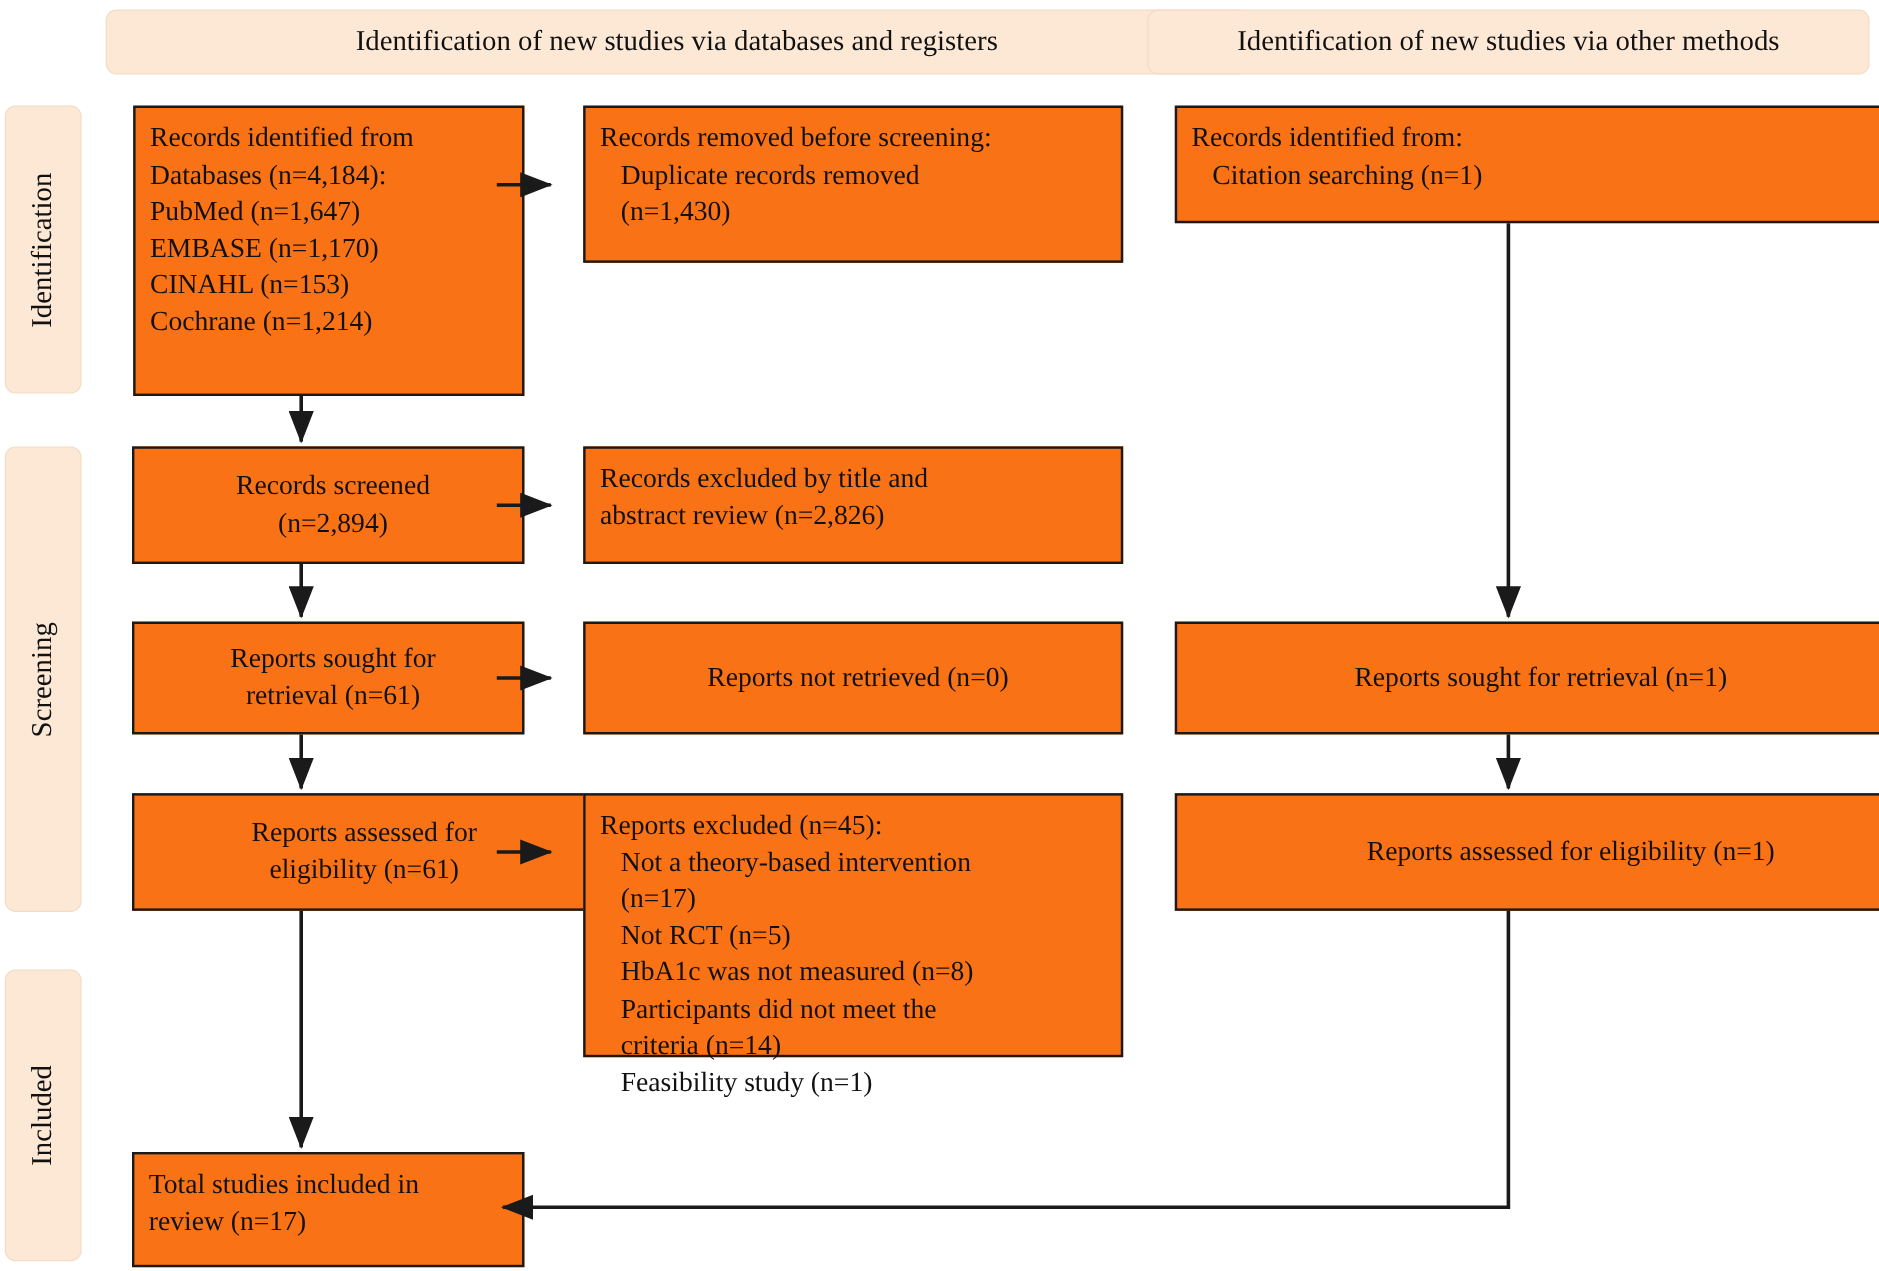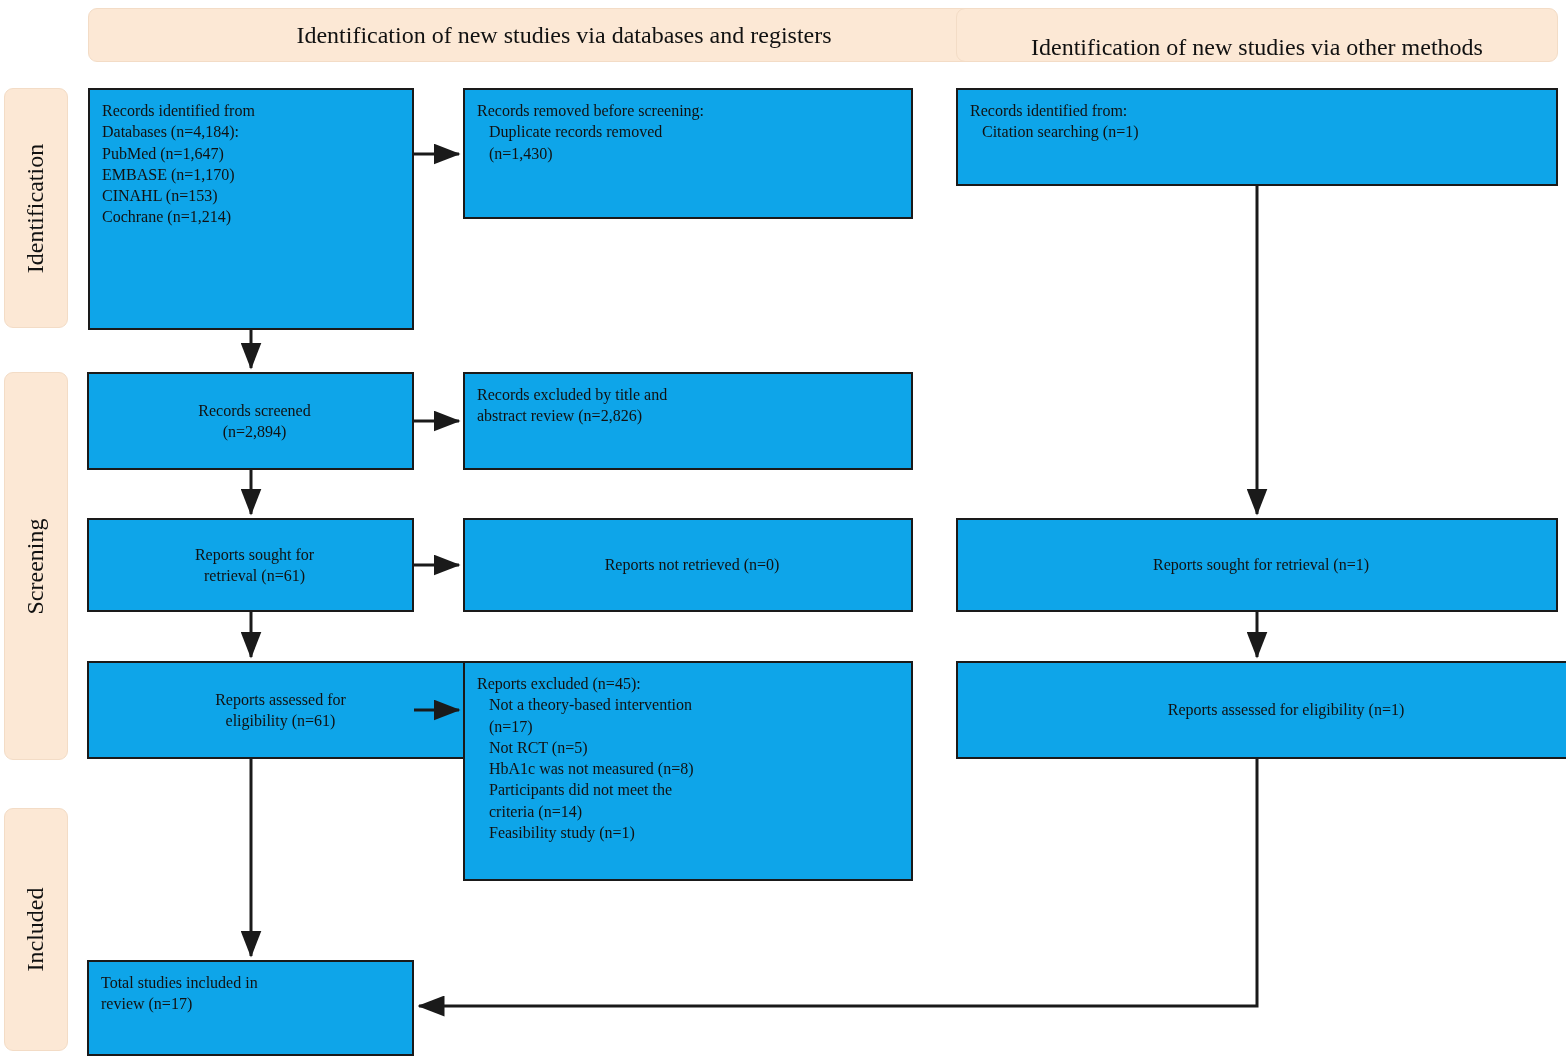--- a/index.html
+++ b/index.html
@@ -17,25 +17,26 @@
   }
   #diagram {
     position: relative;
     width: 1566px;
     height: 1059px;
   }
   .box {
     position: absolute;
     box-sizing: border-box;
     border: 2px solid #1a1a1a;
-    background: #0ea5e9;
-    font-size: 16px;
+    background: #f97316;
+    font-size: 23px;
     line-height: 1.33;
     padding: 10px 12px;
     white-space: pre-wrap;
+    margin-left: 23px;
   }
   .header-box {
     position: absolute;
     box-sizing: border-box;
     background: #fce8d5;
     border: 1px solid #f3dcc6;
     border-radius: 9px;
     font-size: 24px;
     display: flex;
     align-items: center;
@@ -78,21 +79,21 @@
 </style>
 </head>
 <body>
 
 <div id="diagram">
 
   <div class="header-box" style="left:88px; top:8px; width:952px; height:54px;">
     <span>Identification of new studies via databases and registers</span>
   </div>
 
-  <div class="header-box" style="left:956px; top:8px; width:602px; height:54px;align-items:flex-end;">
+  <div class="header-box" style="left:956px; top:8px; width:602px; height:54px;">
     <span>Identification of new studies via other methods</span>
   </div>
 
   <div class="stage-box" style="left:4px; top:88px; width:64px; height:240px;">
     <span class="stage-label">Identification</span>
   </div>
 
   <div class="stage-box" style="left:4px; top:372px; width:64px; height:388px;">
     <span class="stage-label">Screening</span>
   </div>

